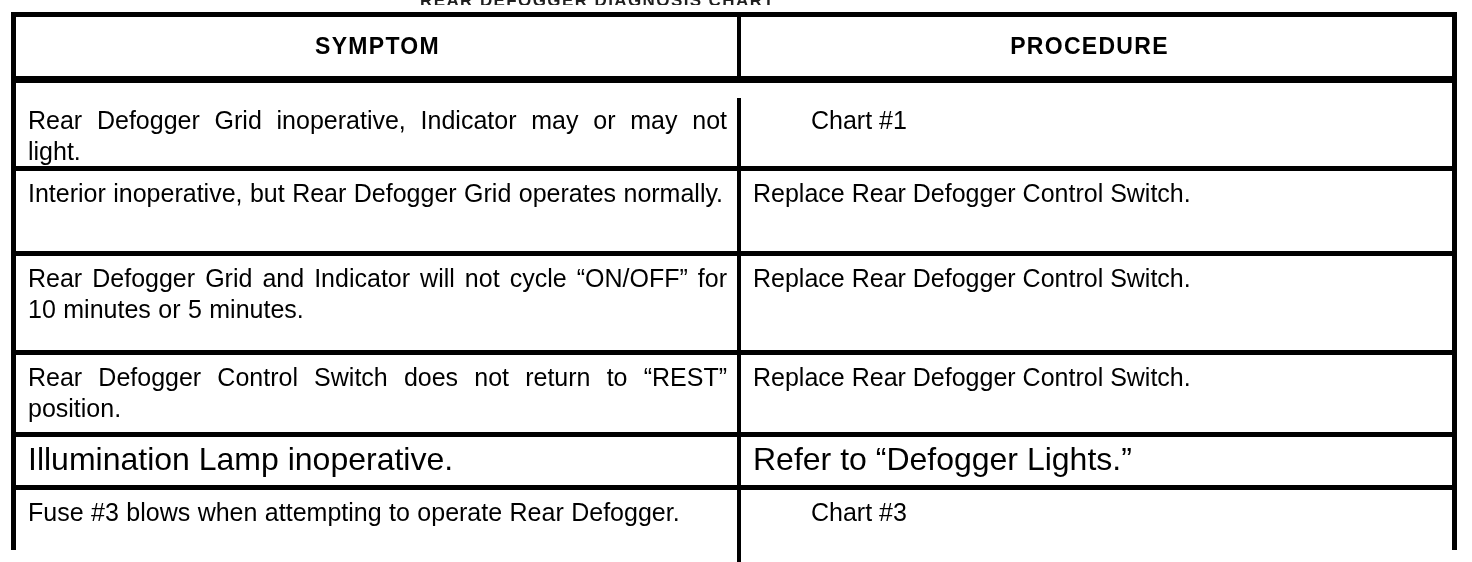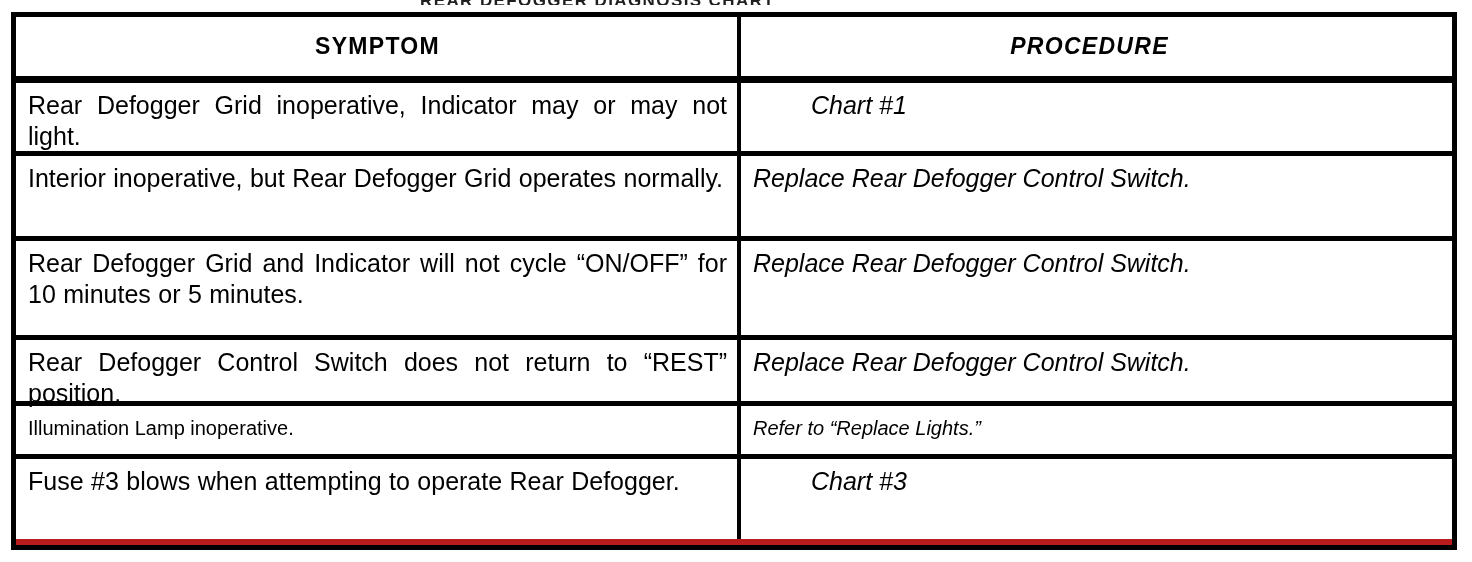--- a/index.html
+++ b/index.html
@@ -33,21 +33,21 @@
   }
 
   .table-wrap {
     position: absolute;
     left: 11px;
     top: 12px;
     width: 1446px;
     height: 538px;
     box-sizing: border-box;
     border: 5px solid #000000;
-    background: #b91c1c;
+    background: #c4b5fd;
   }
 
   .row {
     display: flex;
     width: 100%;
     box-sizing: border-box;
     border-bottom: 5px solid #000000;
     background: #ffffff;
   }
   .row:last-child { border-bottom: none; }
@@ -74,52 +74,51 @@
     align-items: center;
     justify-content: center;
     padding-top: 0;
     padding-bottom: 0;
   }
   .hdr-text {
     font-size: 23px;
     font-weight: bold;
     letter-spacing: 1.3px;
   }
-  .hdr-procedure { transform: translateX(-8px); font-style: italic; }
+  .hdr-procedure { transform: translateX(-8px); }
 
   
   .sym-text {
     font-size: 25px;
     line-height: 31px;
     text-align: justify;
     text-align-last: left;
     word-spacing: 0.5px;
   }
   .sym-text.tight { word-spacing: 0px; }
 
   .proc-text {
     font-size: 25px;
     line-height: 31px;
     text-align: left;
     white-space: nowrap;
-    font-style: italic;
   }
   .proc-chart {
     padding-left: 58px;
   }
 
   
-  .row-r1 .cell-symptom, .row-r1 .cell-procedure { height: 68px; }
+  .row-r1 .cell-symptom, .row-r1 .cell-procedure { height: 68px; margin-top: 15px; }
   .row-r2 .cell-symptom, .row-r2 .cell-procedure { height: 80px; }
   .row-r3 .cell-symptom, .row-r3 .cell-procedure { height: 94px; }
-  .row-r4 .cell-symptom, .row-r4 .cell-procedure { height: 61px; }
+  .row-r4 .cell-symptom, .row-r4 .cell-procedure { height: 77px; }
   .row-r5 .cell-symptom, .row-r5 .cell-procedure { height: 48px; }
   .row-r6 .cell-symptom, .row-r6 .cell-procedure { height: 80px; }
 
-  .row-r5 .sym-text, .row-r5 .proc-text { font-size: 20px; }
+  .row-r5 .sym-text, .row-r5 .proc-text { font-size: 32px; }
 </style>
 </head>
 <body>
 
 <div class="scan-top-artifact">REAR DEFOGGER DIAGNOSIS CHART</div>
 
 <div class="table-wrap">
 
   <div class="row row-header">
     <div class="cell-symptom">
@@ -164,21 +163,21 @@
     <div class="cell-procedure">
       <div class="proc-text">Replace Rear Defogger Control Switch.</div>
     </div>
   </div>
 
   <div class="row row-r5">
     <div class="cell-symptom">
       <div class="sym-text tight">Illumination Lamp inoperative.</div>
     </div>
     <div class="cell-procedure">
-      <div class="proc-text">Refer to “Replace Lights.”</div>
+      <div class="proc-text">Refer to “Defogger Lights.”</div>
     </div>
   </div>
 
   <div class="row row-r6">
     <div class="cell-symptom">
       <div class="sym-text">Fuse #3 blows when attempting to operate Rear Defogger.</div>
     </div>
     <div class="cell-procedure">
       <div class="proc-text proc-chart">Chart #3</div>
     </div>

